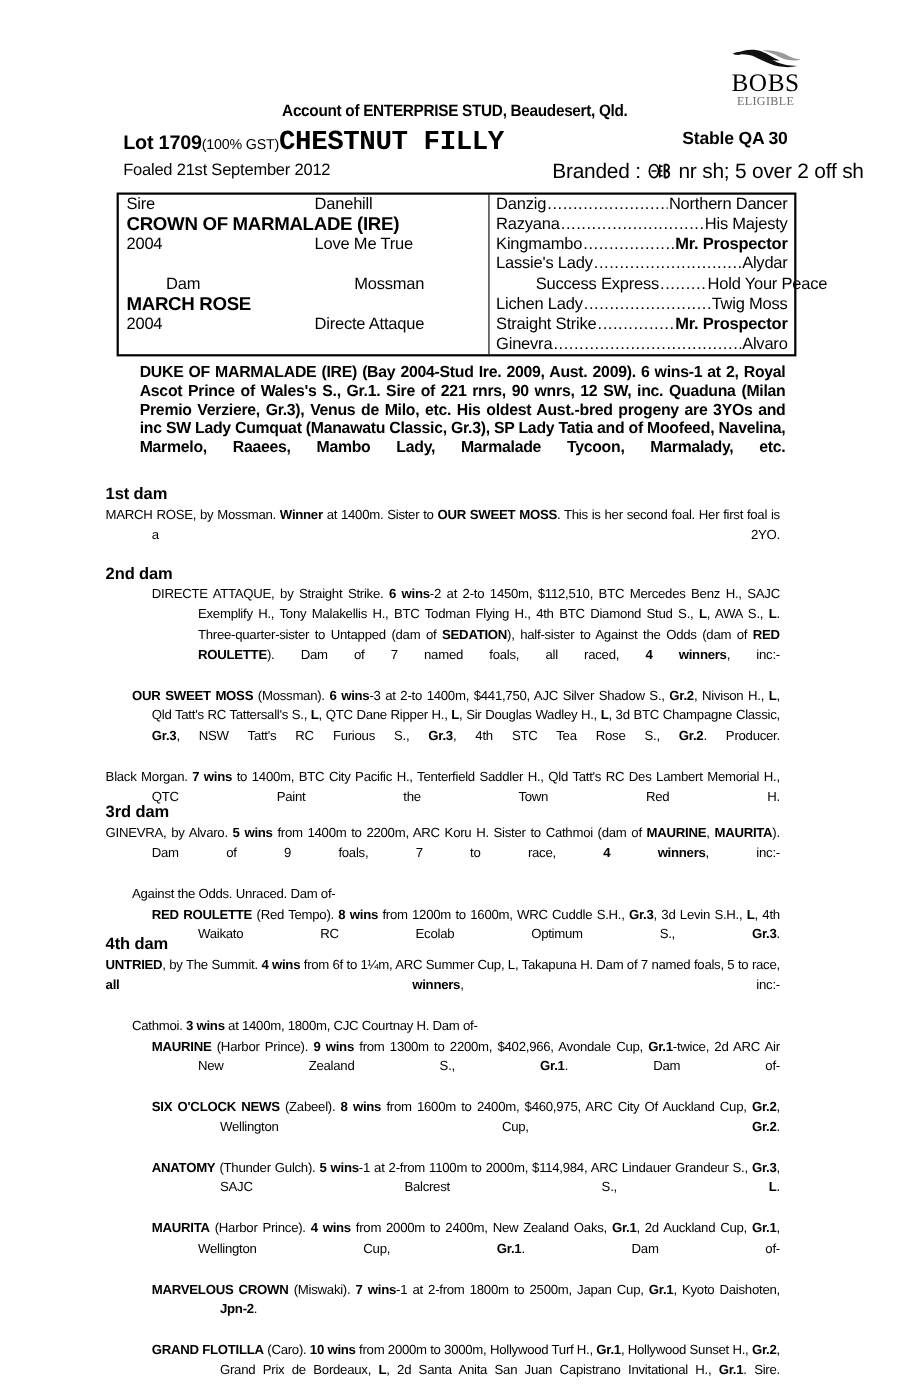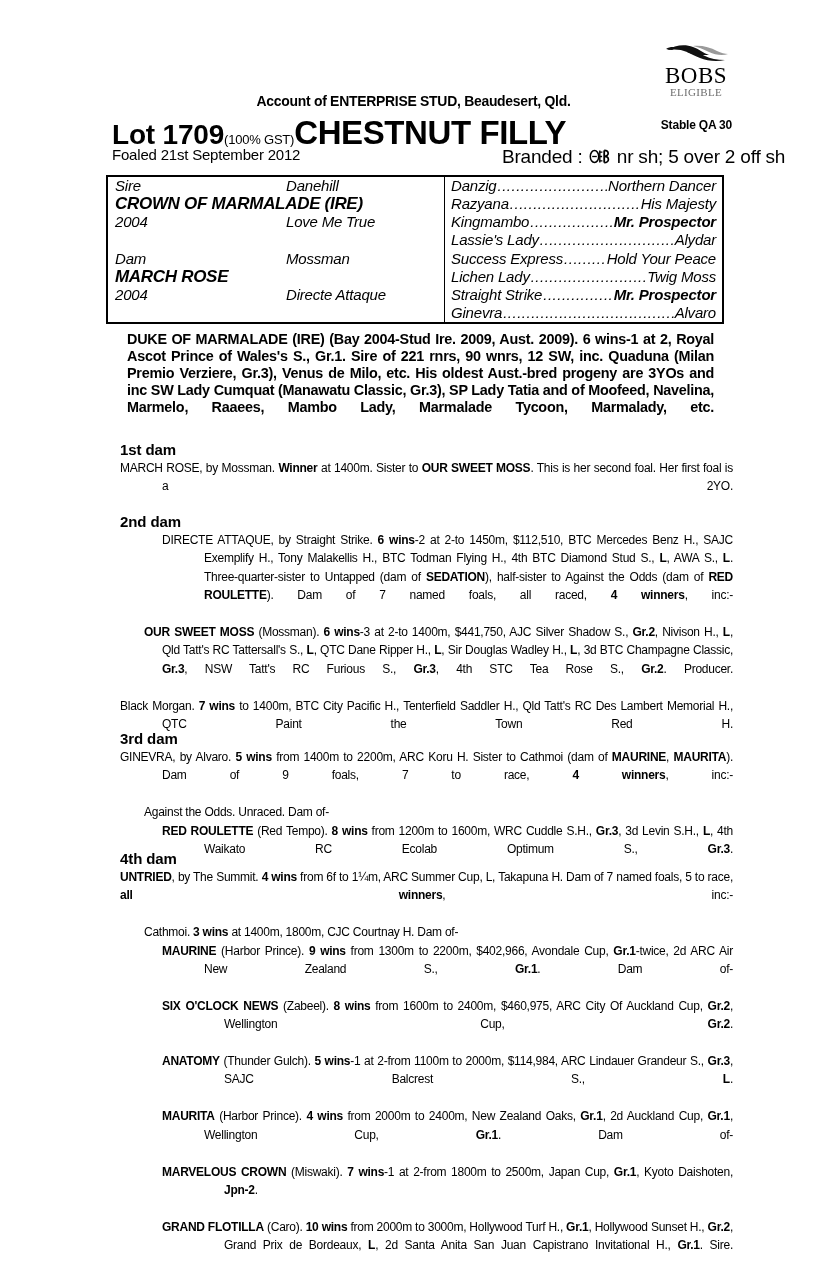--- a/index.html
+++ b/index.html
@@ -69,38 +69,39 @@
   }
   .lot-row {
     position: absolute;
     left: 112px;
     top: 114px;
     width: 620px;
     height: 28px;
   }
   .lot-no {
     font-weight: bold;
-    font-size: 28px;
+    font-size: 18px;
     letter-spacing: -0.2px;
   }
   .gst {
     font-size: 13px;
     letter-spacing: -0.2px;
   }
   .colour-sex {
     font-weight: bold;
-    font-size: 33px;
+    font-size: 25px;
     letter-spacing: -0.4px;
+    font-family: Liberation Mono, monospace;
   }
   .stable {
     position: absolute;
-    right: 0;
+    right: 16px;
     top: 4px;
     font-weight: bold;
-    font-size: 12px;
+    font-size: 16px;
     letter-spacing: -0.2px;
     margin-left: 20px;
   }
   .foaled-row {
     position: absolute;
     left: 112px;
     top: 146px;
     width: 620px;
     font-size: 15px;
     letter-spacing: -0.2px;
@@ -146,21 +147,20 @@
   .ped-vline.v1 { left: 336px; }
   .ped-row {
     position: absolute;
     left: 0;
     width: 100%;
     height: 24.6px;
     line-height: 24.6px;
     font-size: 15px;
     letter-spacing: -0.2px;
     white-space: nowrap;
-    font-style: italic;
   }
   .c1 {
     position: absolute;
     left: 7px;
     width: 170px;
   }
   .c2 {
     position: absolute;
     left: 178px;
     width: 155px;
@@ -200,21 +200,21 @@
     line-height: 16.9px;
     text-align: justify;
     text-justify: inter-word;
     letter-spacing: -0.25px;
     transform: scaleX(0.985);
     transform-origin: left top;
   }
   .sire-note::after { content: ""; display: inline-block; width: 100%; }
 
   
-  .dam-block { position: absolute; left: 120px; width: 613px; }
+  .dam-block { position: absolute; left: 96px; width: 613px; }
   .dam-head {
     font-weight: bold;
     font-size: 15px;
     letter-spacing: -0.1px;
     margin-bottom: 1px;
   }
   .ent {
     font-size: 12px;
     line-height: 18.4px;
     letter-spacing: -0.25px;
@@ -302,21 +302,21 @@
         </div>
         <div class="ped-row" style="top: 54.375px; height: 18.125px; line-height: 18.125px;">
           <span class="c1"></span>
           <span class="c2"></span>
           <span class="c3">
             <span class="gp-left">Lassie's Lady</span>
             <span class="leader">..........................................................................................</span>
             <span class="gp-right">Alydar</span>
           </span>
         </div>
-        <div class="ped-row" style="top: 72.5px; height: 18.125px; line-height: 18.125px;">
+        <div class="ped-row" style="top: 72.5px; height: 18.125px; line-height: 18.125px; margin-left: 36px;">
           <span class="c1">Dam</span>
           <span class="c2">Mossman</span>
           <span class="c3">
             <span class="gp-left">Success Express</span>
             <span class="leader">..........................................................................................</span>
             <span class="gp-right">Hold Your Peace</span>
           </span>
         </div>
         <div class="ped-row" style="top: 90.625px; height: 18.125px; line-height: 18.125px;">
           <span class="c1 ped-big">MARCH ROSE</span>

